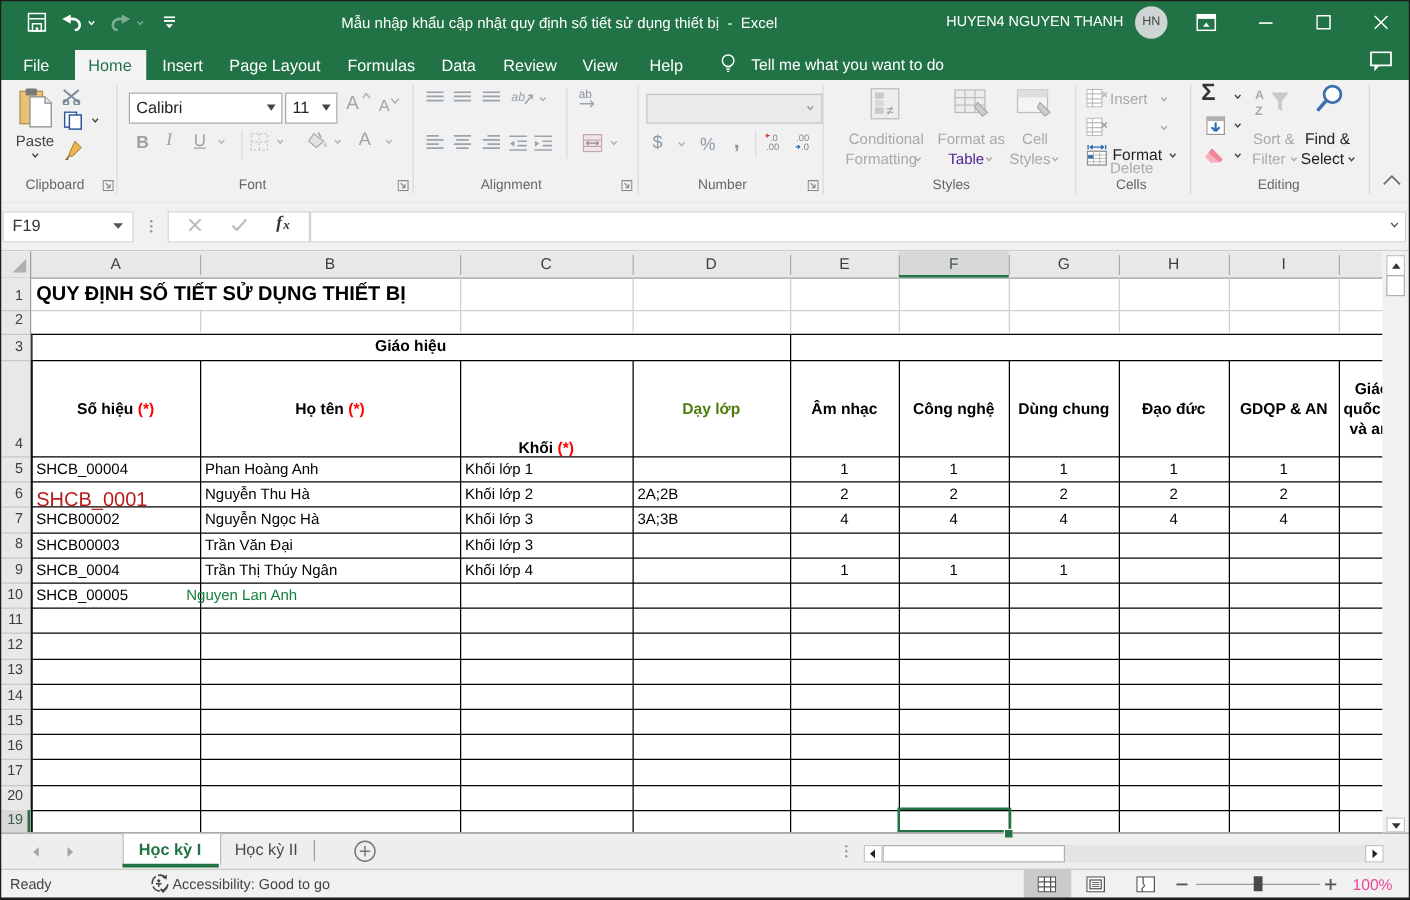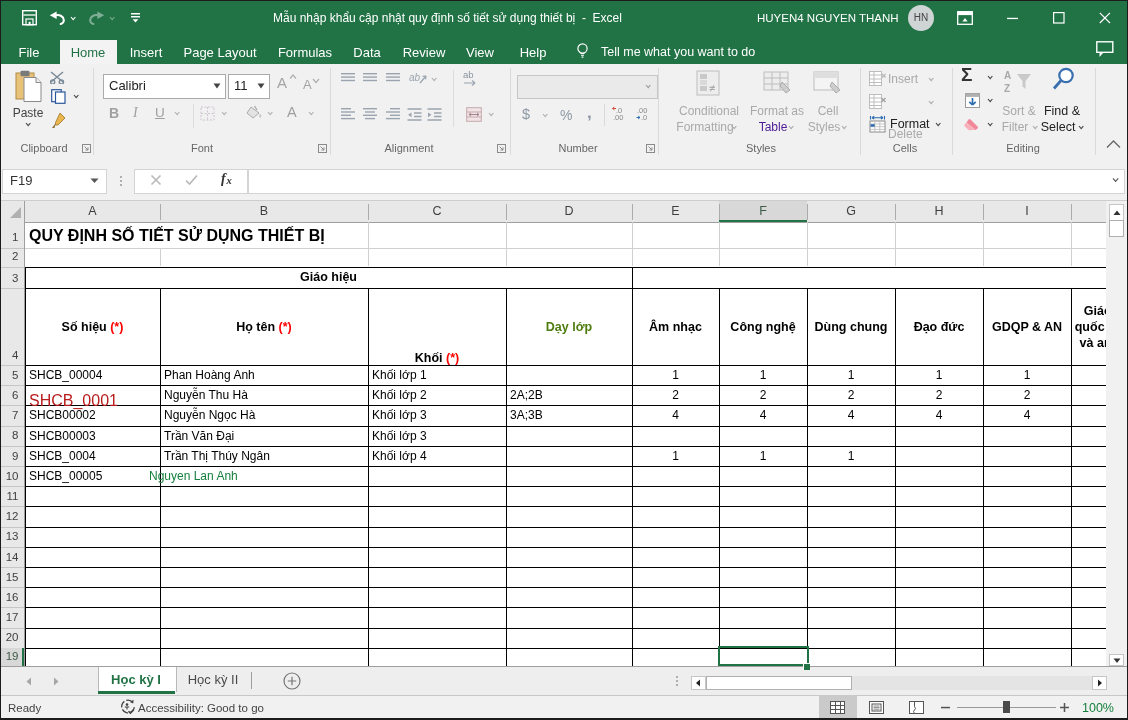--- a/index.html
+++ b/index.html
@@ -612,16 +612,16 @@
     <path d="M5.5 0.5 v5 q2 2.5 0 3.5 q-2 1 0 3.5" stroke="#555" fill="none"></path>
   </svg>
 <svg style="position:absolute;left:941px;top:706px;" width="10" height="3" viewBox="0 0 10 3">
     <rect x="0" y="0.8" width="9" height="1.5" fill="#555"></rect>
   </svg>
 <div style="position:absolute;left:957px;top:706.5px;width:99px;height:1.5px;background:#999"></div>
 <div style="position:absolute;left:1003px;top:701px;width:7px;height:12px;background:#4a4a4a"></div>
 <svg style="position:absolute;left:1060px;top:703px;" width="10" height="10" viewBox="0 0 10 10">
     <path d="M0 4.5 h9 M4.5 0 v9" stroke="#555" stroke-width="1.5"></path>
   </svg>
-<div style="position:absolute;left:1082px;top:701px;font-size:12.5px;color:#15803d;font-weight:400;white-space:nowrap;">100%</div>
+<div style="position:absolute;left:1082px;top:701px;font-size:12.5px;color:#ec4899;font-weight:400;white-space:nowrap;">100%</div>
 <div style="position:absolute;left:802.8px;top:662.8px;width:7px;height:7px;background:#fff"></div>
 <div style="position:absolute;left:803.8px;top:663.8px;width:6px;height:6px;background:#217346"></div>
 <div style="position:absolute;left:0;top:0;width:1128px;height:720px;border:1px solid #1c1c1c;box-sizing:border-box;pointer-events:none"></div>
 <div style="position:absolute;left:0;top:718px;width:1128px;height:2px;background:#1c1c1c"></div>
 </body></html>

